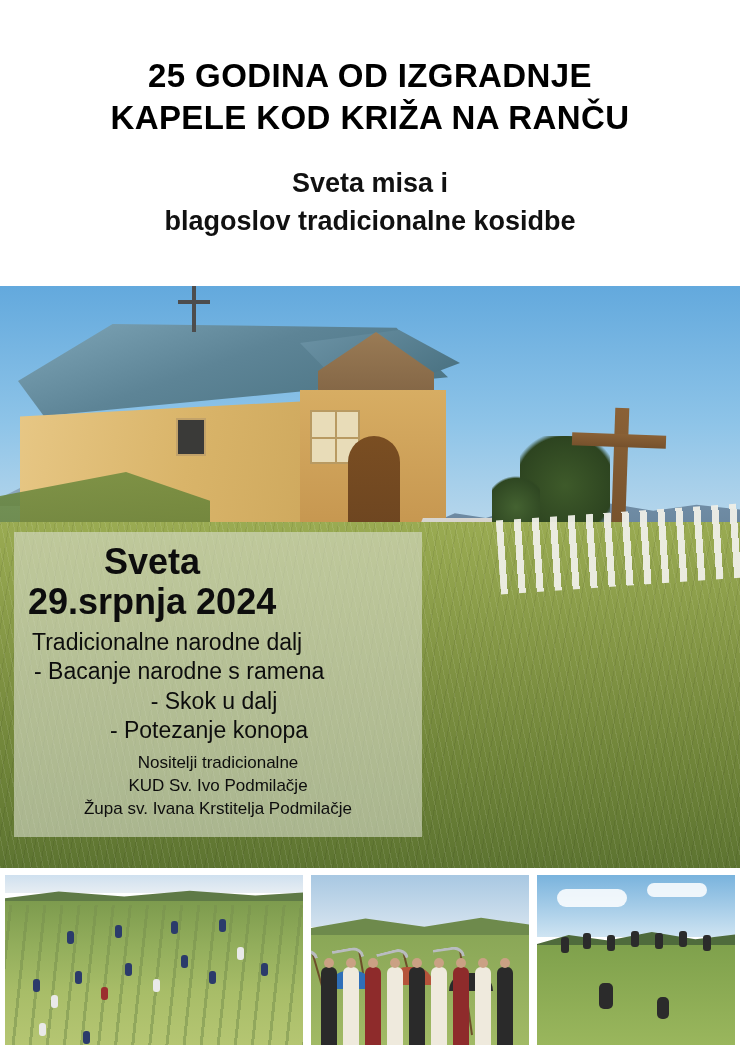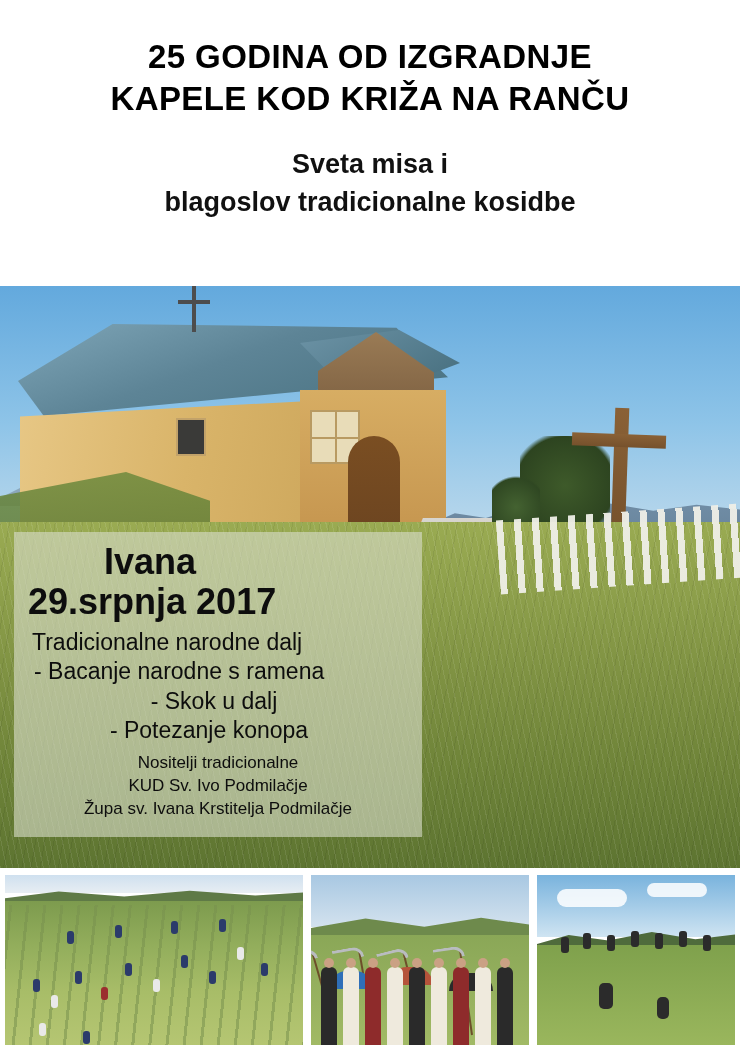--- a/index.html
+++ b/index.html
@@ -26,21 +26,21 @@
     position: absolute;
     top: 0;
     left: 0;
     width: 740px;
     height: 286px;
     background: #ffffff;
     text-align: center;
   }
   .title {
     margin: 0;
-    padding-top: 36px;
+    padding-top: 55px;
     font-size: 33px;
     font-weight: bold;
     line-height: 1.28;
     letter-spacing: 0.4px;
     color: #000000;
     text-transform: uppercase;
   }
   .title .l2 { display: block; }
   .subtitle {
     margin: 0;
@@ -380,22 +380,22 @@
     <div class="tree2"></div>
     <div class="cross"></div>
     <div class="cross-arm"></div>
 
     <div class="field-left-dark"></div>
     <div class="field"></div>
     <div class="field-texture"></div>
     <div class="fence"></div>
 
     <div class="overlay">
-      <p class="date-day">Ivana</p>
-      <p class="date-full">29.srpnja 2017</p>
+      <p class="date-day">Sveta</p>
+      <p class="date-full">29.srpnja 2024</p>
       <p class="games-title">Tradicionalne narodne dalj</p>
       <p class="game-item i1">- Bacanje narodne s ramena</p>
       <p class="game-item i3">- Skok u dalj</p>
       <p class="game-item i2">- Potezanje konopa</p>
       <p class="org-label">Nositelji tradicionalne</p>
       <p class="org-line">KUD Sv. Ivo Podmilačje</p>
       <p class="org-line">Župa sv. Ivana Krstitelja Podmilačje</p>
     </div>
   </div>
 

